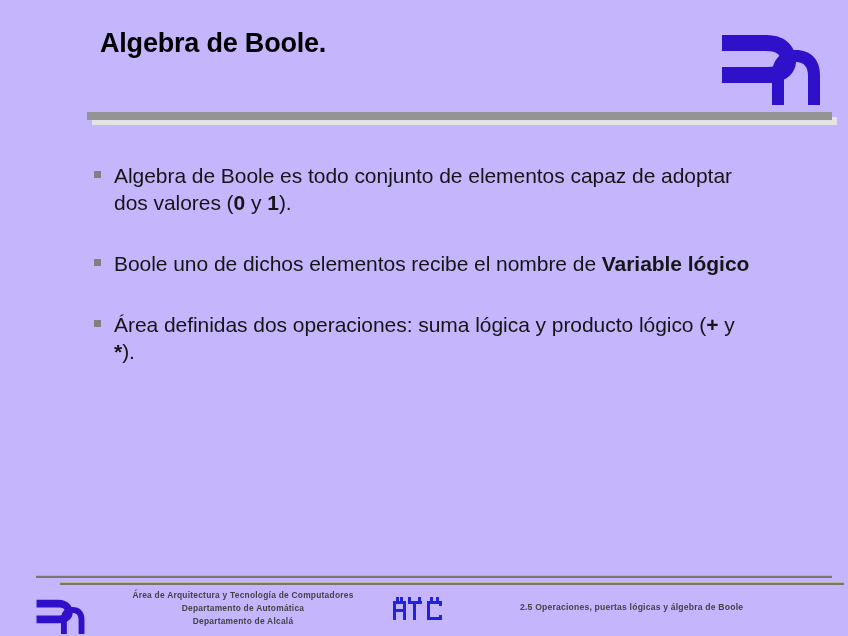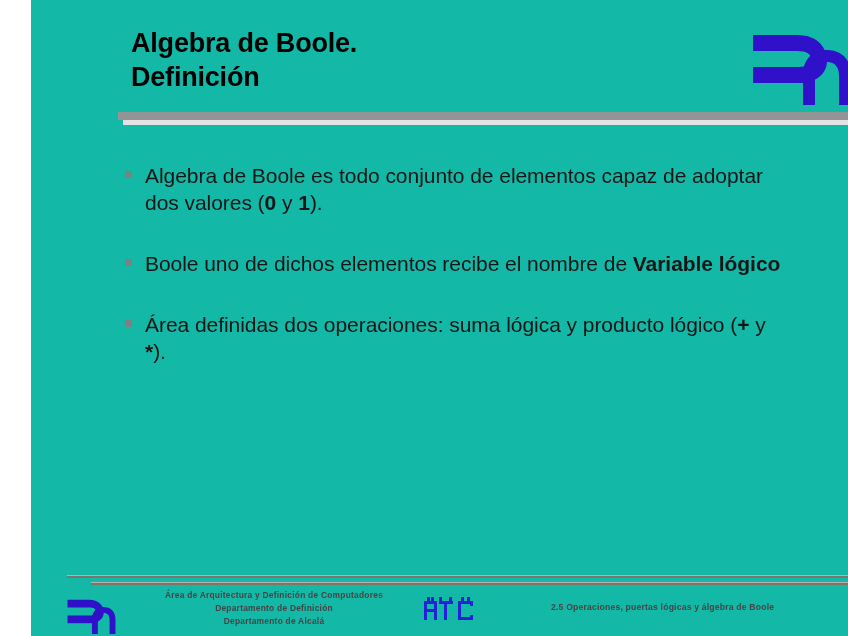--- a/index.html
+++ b/index.html
@@ -12,22 +12,21 @@
     height: 636px;
     position: relative;
     overflow: hidden;
     font-family: "Liberation Sans", sans-serif;
     -webkit-font-smoothing: antialiased;
   }
 
   .slide {
     position: absolute;
     inset: 0;
-    background: #14b8a6;
-    margin-left: 31px;
+    background: #c4b5fd;
   }
 
   
   .title-block {
     position: absolute;
     left: 100px;
     top: 26px;
     width: 600px;
   }
   .title-line {
@@ -165,21 +164,20 @@
     white-space: nowrap;
   }
 </style>
 </head>
 <body>
 
 <div class="slide">
 
   <div class="title-block">
     <div class="title-line">Algebra de Boole.</div>
-    <div class="title-line">Definición</div>
   </div>
 
   <div class="header-logo">
     <svg viewBox="0 0 112 92" width="112" height="92" aria-hidden="true">
       <path d="M8 22 L52 22 C74 22 82 36 82 48 C82 60 72 70 54 70 L8 70 L8 54 L54 54 C62 54 66 51 66 46 C66 41 62 38 52 38 L8 38 Z" fill="#2e11c8"></path>
       <path d="M58 92 L58 62 C58 46 68 37 82 37 C96 37 106 46 106 62 L106 92 L94 92 L94 63 C94 54 90 49 82 49 C74 49 70 54 70 63 L70 92 Z" fill="#2e11c8"></path>
     </svg>
   </div>
 
   <div class="title-bar-wrap">
@@ -206,22 +204,22 @@
   <div class="footer-rule-bottom"></div>
 
   <div class="footer-logo">
     <svg viewBox="0 0 112 92" width="58" height="45" aria-hidden="true">
       <path d="M8 22 L52 22 C74 22 82 36 82 48 C82 60 72 70 54 70 L8 70 L8 54 L54 54 C62 54 66 51 66 46 C66 41 62 38 52 38 L8 38 Z" fill="#2e11c8"></path>
       <path d="M58 92 L58 62 C58 46 68 37 82 37 C96 37 106 46 106 62 L106 92 L94 92 L94 63 C94 54 90 49 82 49 C74 49 70 54 70 63 L70 92 Z" fill="#2e11c8"></path>
     </svg>
   </div>
 
   <div class="footer-center">
-    <div class="fline">Área de Arquitectura y Definición de Computadores</div>
-    <div class="fline">Departamento de Definición</div>
+    <div class="fline">Área de Arquitectura y Tecnología de Computadores</div>
+    <div class="fline">Departamento de Automática</div>
     <div class="fline">Departamento de Alcalá</div>
   </div>
 
   <div class="atc-logo">
     <svg viewBox="0 0 54 26" width="54" height="26" aria-hidden="true">
       <g fill="#2222d8">
 
         <rect x="1" y="4" width="3" height="19"></rect>
         <rect x="1" y="4" width="13" height="3"></rect>
         <rect x="11" y="4" width="3" height="19"></rect>

